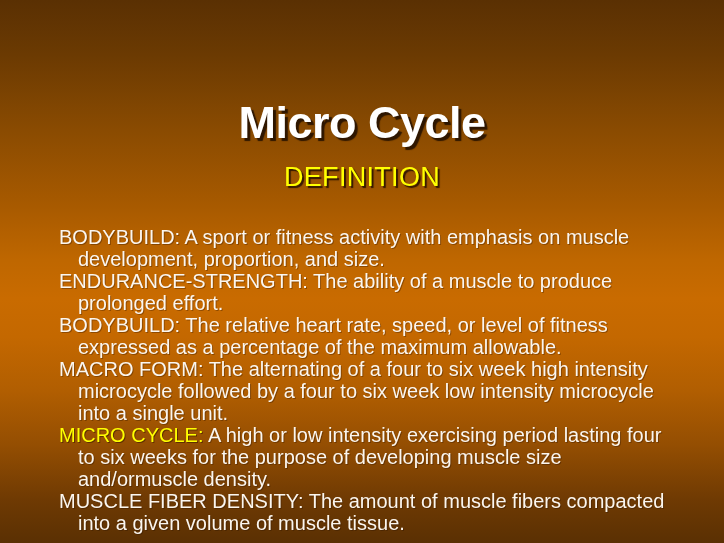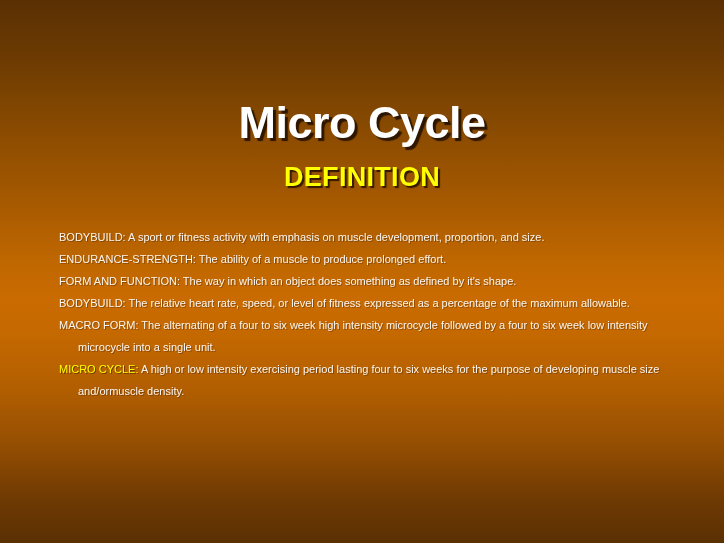--- a/index.html
+++ b/index.html
@@ -45,37 +45,37 @@
   }
 
   
   #subtitle {
     position: absolute;
     top: 164px;
     left: 0;
     width: 724px;
     text-align: center;
     font-size: 27px;
-    font-weight: bold;
+    font-weight: normal;
     color: #ffff00;
     letter-spacing: 0.3px;
     text-shadow: 2px 2px 1px rgba(25, 10, 0, 0.8);
     line-height: 1;
     white-space: nowrap;
   }
 
   
   #body {
     position: absolute;
     top: 226px;
     left: 59px;
     width: 614px;
   }
   .entry {
-    font-size: 11px;
+    font-size: 20px;
     line-height: 22px;
     color: #fbf6ef;
     text-indent: 0;
     padding-left: 19px;
     text-shadow: 1px 1px 0 rgba(40, 16, 0, 0.35);
   }
   .entry > .lead {
     margin-left: -19px;
   }
   .entry .term-yellow {
@@ -89,19 +89,19 @@
 
 <div id="slide">
 
   <div id="title">Micro Cycle</div>
 
   <div id="subtitle">DEFINITION</div>
 
   <div id="body">
       <div class="entry"><span class="lead">BODYBUILD:</span><span>  A sport or fitness activity with emphasis on muscle development, proportion, and size.</span></div>
       <div class="entry"><span class="lead">ENDURANCE-STRENGTH:</span><span>  The ability of a muscle to produce prolonged effort.</span></div>
-      <div class="entry"><span class="lead">FORM AND FUNCTION:</span><span>  The way in which an object does something as defined by it's shape.</span></div>
       <div class="entry"><span class="lead">BODYBUILD:</span><span>  The relative heart rate, speed, or level of fitness expressed as a percentage of the maximum allowable.</span></div>
       <div class="entry"><span class="lead">MACRO FORM:</span><span>  The alternating of a four to six week high intensity microcycle followed by a four to six week low intensity microcycle into a single unit.</span></div>
       <div class="entry"><span class="lead term-yellow">MICRO CYCLE:</span><span>  A high or low intensity exercising period lasting four to six weeks for the purpose of developing muscle size and/ormuscle density.</span></div>
+      <div class="entry"><span class="lead">MUSCLE FIBER DENSITY:</span><span>  The amount of muscle fibers compacted into a given volume of muscle tissue.</span></div>
     </div>
 
 </div>
 
 </body></html>

